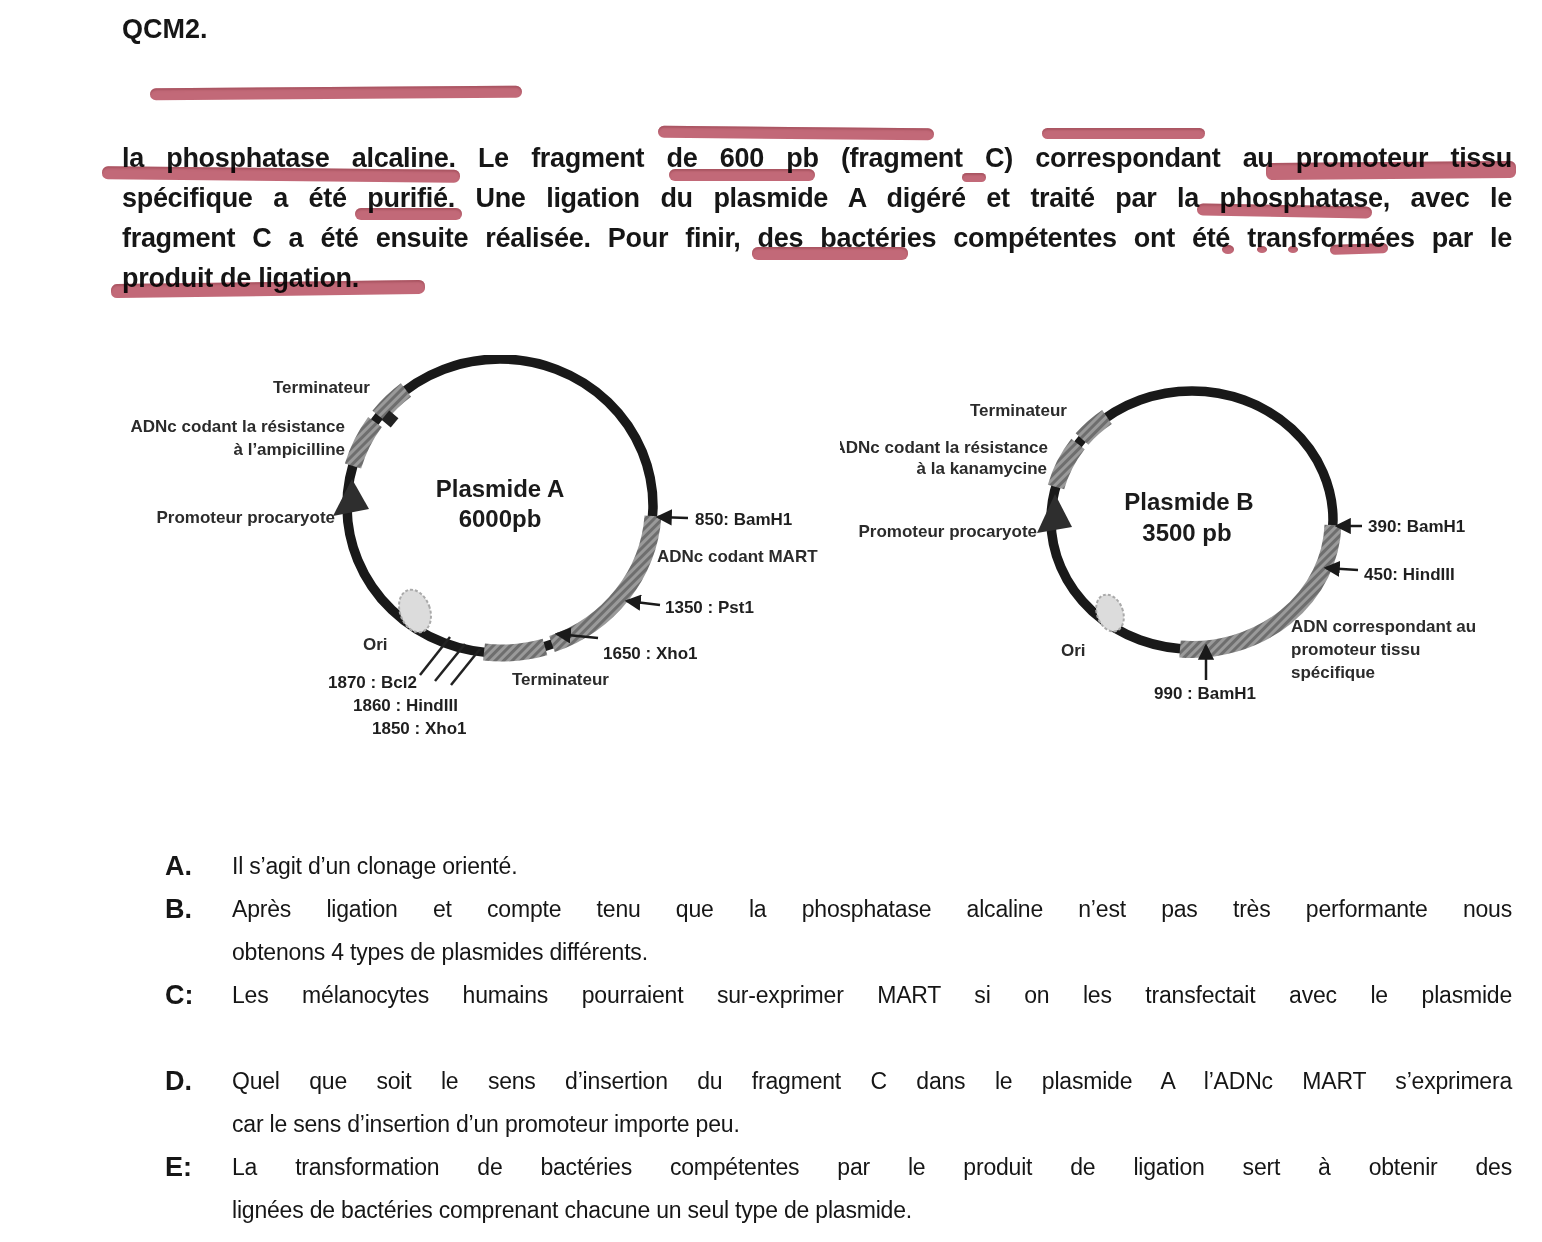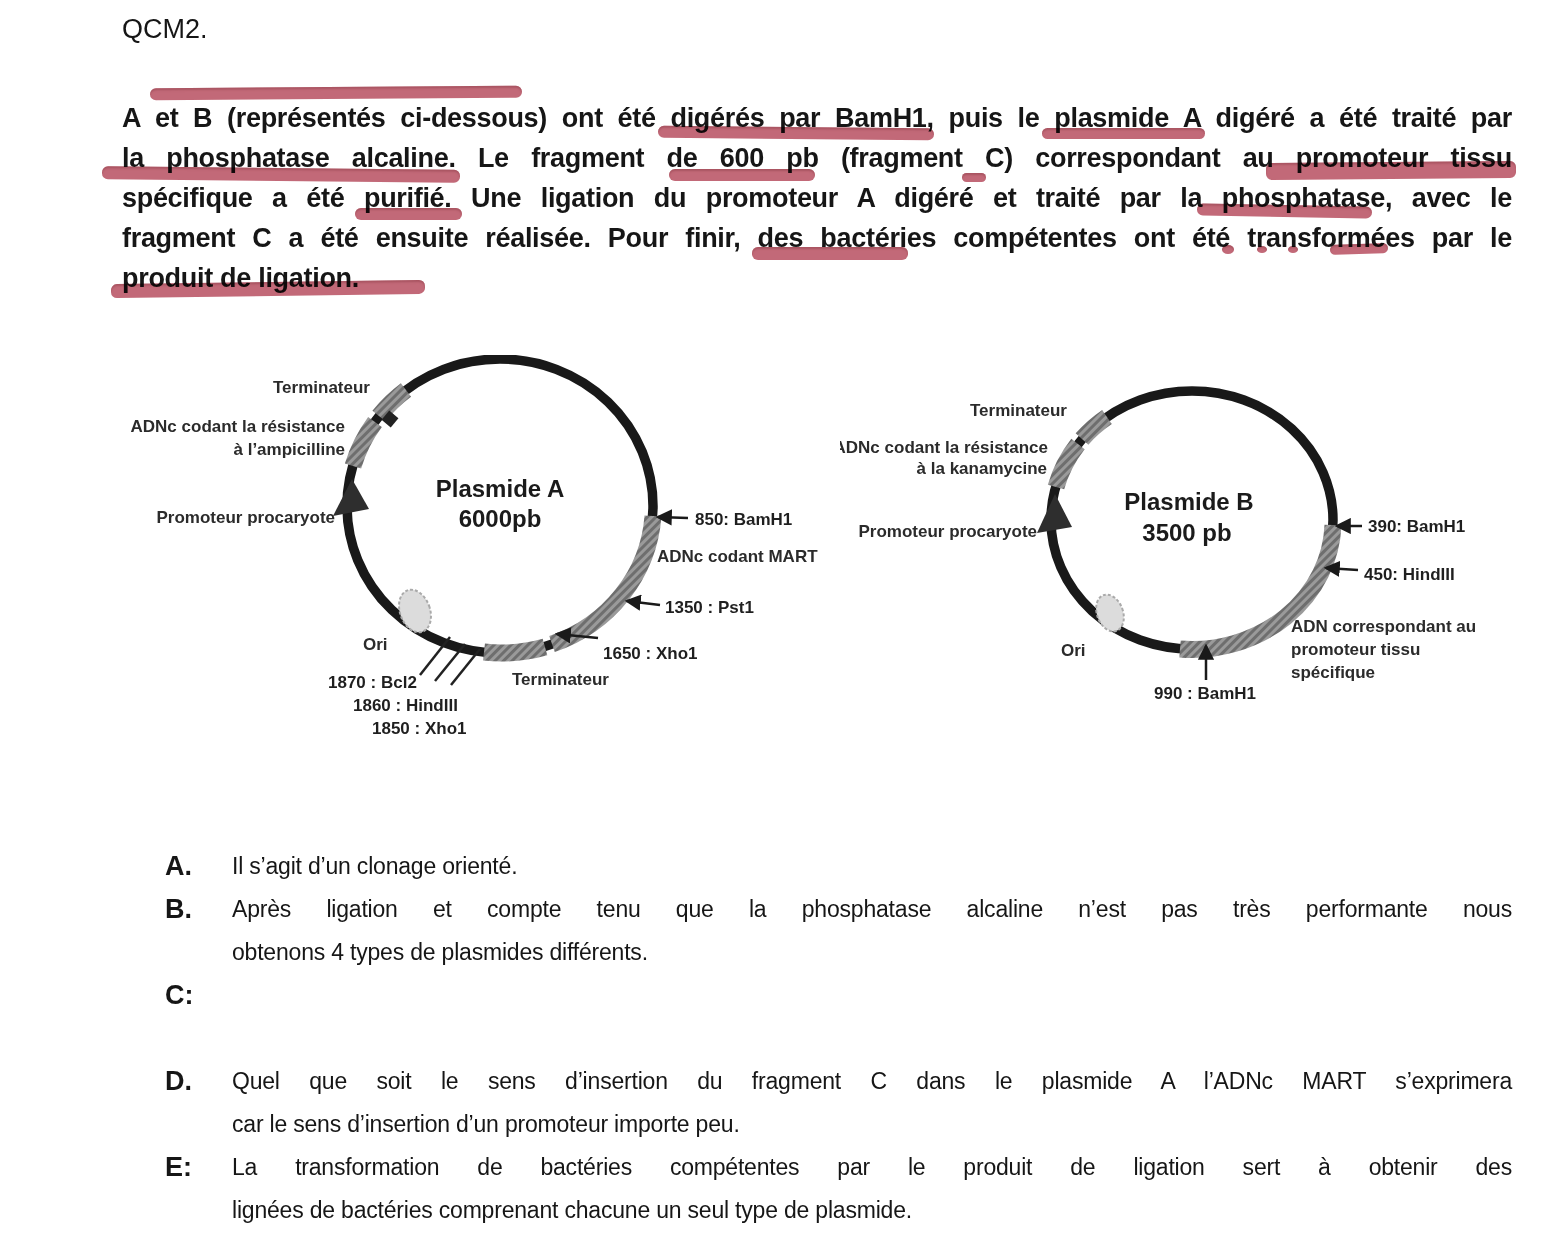--- a/index.html
+++ b/index.html
@@ -2,21 +2,21 @@
 <html lang="fr" style="--highlight: #b5485a; --ink: #161616;"><head>
 <meta charset="utf-8">
 <style>
   :root { --highlight:#b5485a; --ink:#161616; }
   * { box-sizing: border-box; }
   html,body { margin:0; padding:0; background:#fff; }
   .page {
     position:relative; width:1542px; height:1242px; background:#ffffff;
     font-family:"Liberation Sans", sans-serif; color:var(--ink); overflow:hidden;
   }
-  .doc-title { position:absolute; left:122px; top:14px; font-size:27px; font-weight:400; }
+  .doc-title { position:absolute; left:122px; top:14px; font-size:27px; font-weight:700; }
   .qline {
     position:absolute; left:122px; width:1390px; height:40px; line-height:40px;
     font-size:27px; font-weight:700; letter-spacing:-0.3px; white-space:nowrap;
   }
   .qline.just { white-space:normal; text-align:justify; text-align-last:justify; }
   .opt-letter {
     position:absolute; left:165px; width:58px; font-size:27px; font-weight:700; line-height:43px;
   }
   .opt-line {
     position:absolute; left:232px; width:1280px; height:43px; line-height:43px;
@@ -39,23 +39,22 @@
   .ori  { fill:#dcdcdc; stroke:#aaaaaa; stroke-width:2px; stroke-dasharray:3 2; }
   .parrow { fill:#2e2e2e; }
 </style>
 </head>
 <body>
 
 <div class="page">
 
   <div class="doc-title">QCM2.</div>
 
-  <div class="qline just" style="top:98px">A et B (représentés ci-dessous) ont été digérés par BamH1, puis le plasmide A digéré a été traité par</div>
   <div class="qline just" style="top:138px">la phosphatase alcaline. Le fragment de 600 pb (fragment C) correspondant au promoteur tissu</div>
-  <div class="qline just" style="top:178px">spécifique a été purifié. Une ligation du promoteur A digéré et traité par la phosphatase, avec le</div>
+  <div class="qline just" style="top:178px">spécifique a été purifié. Une ligation du plasmide A digéré et traité par la phosphatase, avec le</div>
   <div class="qline just" style="top:218px">fragment C a été ensuite réalisée. Pour finir, des bactéries compétentes ont été transformées par le</div>
   <div class="qline" style="top:258px">produit de ligation.</div>
 
   <div class="mark" style="left:150px;top:87px;width:372px;height:12px;transform:rotate(-0.4deg)"></div>
   <div class="mark" style="left:658px;top:127px;width:276px;height:12px;transform:rotate(0.5deg)"></div>
   <div class="mark" style="left:1042px;top:128px;width:163px;height:11px"></div>
   <div class="mark" style="left:102px;top:168px;width:358px;height:13px;transform:rotate(0.6deg)"></div>
   <div class="mark" style="left:669px;top:169px;width:146px;height:12px"></div>
   <div class="mark" style="left:962px;top:173px;width:24px;height:9px"></div>
   <div class="mark" style="left:1266px;top:162px;width:250px;height:17px;transform:rotate(-0.5deg)"></div>
@@ -135,20 +134,21 @@
   </svg>
 
   <div class="opt-letter" style="top:845px">A.</div>
   <div class="opt-line" style="top:845px">Il s’agit d’un clonage orienté.</div>
 
   <div class="opt-letter" style="top:888px">B.</div>
   <div class="opt-line just" style="top:888px">Après ligation et compte tenu que la phosphatase alcaline n’est pas très performante nous</div>
   <div class="opt-line" style="top:931px">obtenons 4 types de plasmides différents.</div>
 
   <div class="opt-letter" style="top:974px">C:</div>
+  <div class="opt-line just" style="top:974px">Les mélanocytes humains pourraient sur-exprimer MART si on les transfectait avec le plasmide</div>
 
   <div class="opt-letter" style="top:1060px">D.</div>
   <div class="opt-line just" style="top:1060px">Quel que soit le sens d’insertion du fragment C dans le plasmide A l’ADNc MART s’exprimera</div>
   <div class="opt-line" style="top:1103px">car le sens d’insertion d’un promoteur importe peu.</div>
 
   <div class="opt-letter" style="top:1146px">E:</div>
   <div class="opt-line" style="top:1189px">lignées de bactéries comprenant chacune un seul type de plasmide.</div>
   <div class="opt-line just" style="top:1146px">La transformation de bactéries compétentes par le produit de ligation sert à obtenir des</div>
 
 </div>

